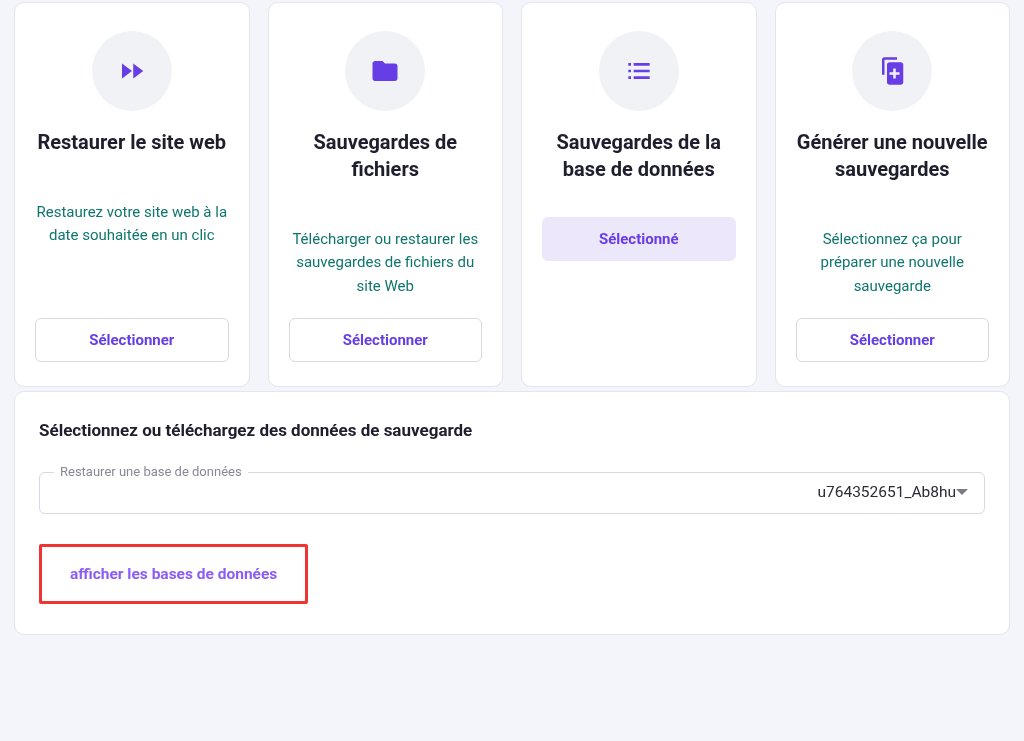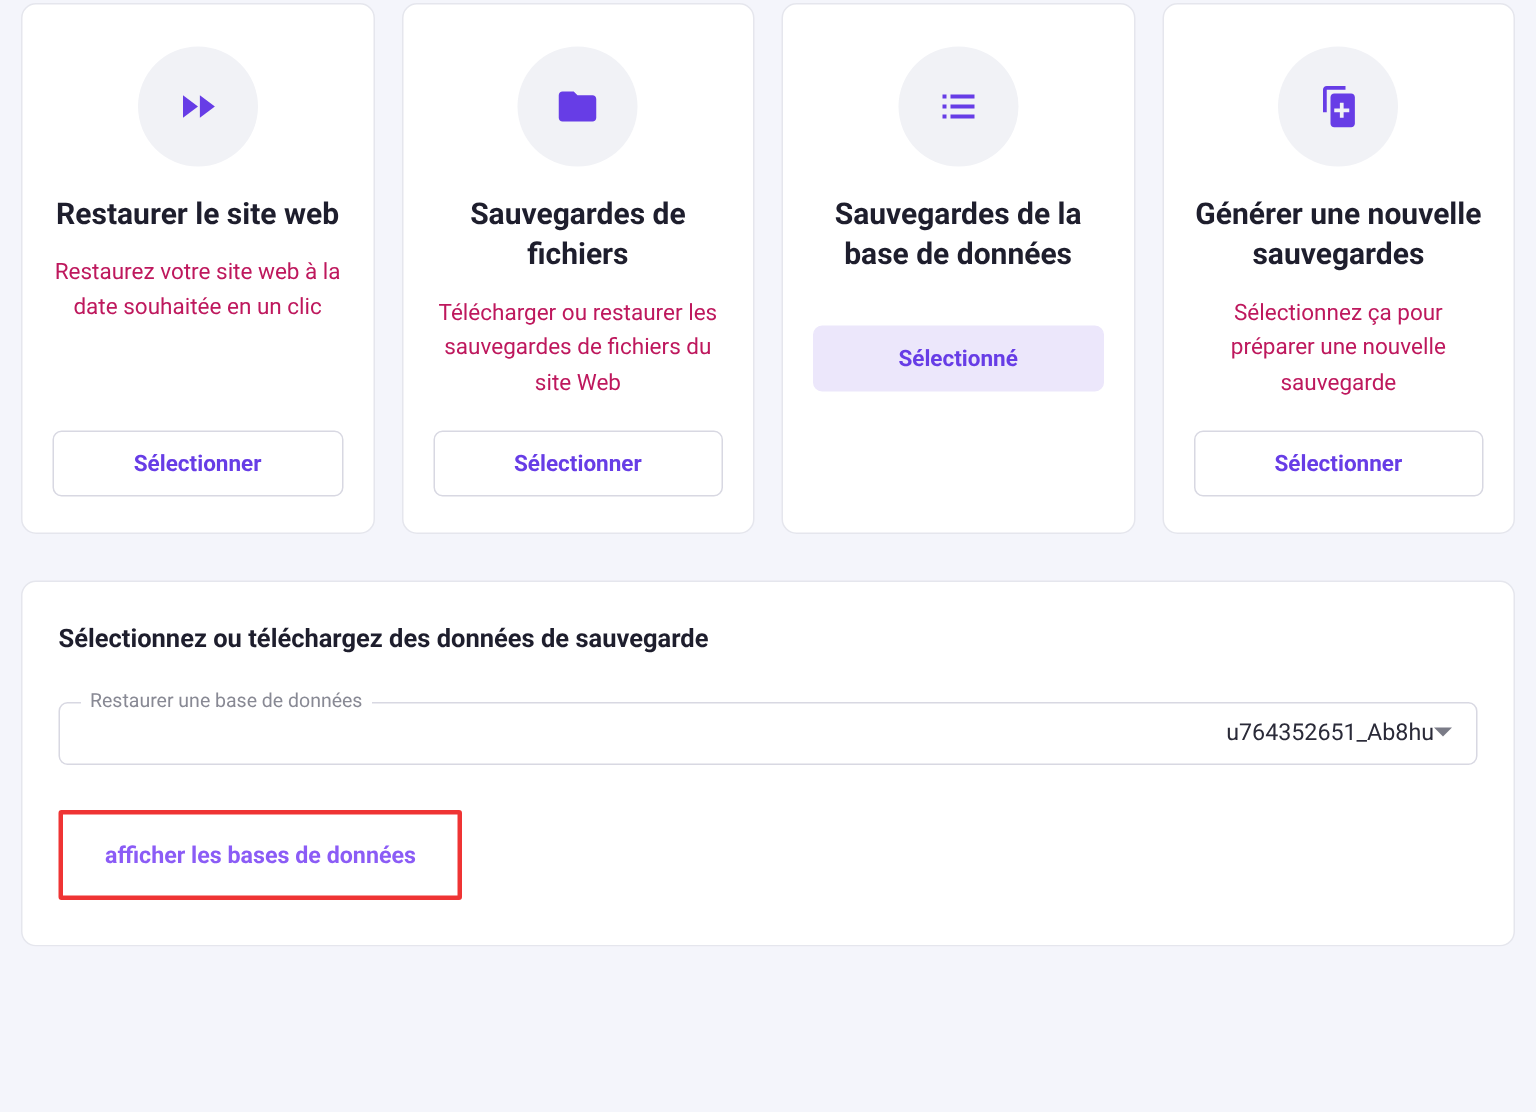--- a/index.html
+++ b/index.html
@@ -45,23 +45,24 @@
     .card-title {
       font-size: 20px;
       font-weight: 700;
       color: #1e1e2d;
       line-height: 1.35;
       margin-bottom: 14px;
     }
 
     .card-desc {
       font-size: 15px;
-      color: #be185d;
+      color: #0f766e;
       line-height: 1.55;
       margin-bottom: auto;
+      margin-top: 31px;
     }
 
     .btn {
       border: 1px solid #d8d8e2;
       background: #fff;
       color: #673de6;
       font-weight: 700;
       font-size: 15px;
       padding: 12px 10px;
       border-radius: 6px;
@@ -71,21 +72,21 @@
       font-family: inherit;
     }
 
     .btn-selected {
       background: #ece7fb;
       border: 1px solid #ece7fb;
       color: #673de6;
     }
 
     .bottom-panel {
-      margin: 31px 14px 0 14px;
+      margin: 4px 14px 0 14px;
       background: #fff;
       border: 1px solid #e5e6ed;
       border-radius: 10px;
       padding: 28px 24px 30px 24px;
     }
 
     .panel-title {
       font-size: 17px;
       font-weight: 700;
       color: #1e1e2d;

